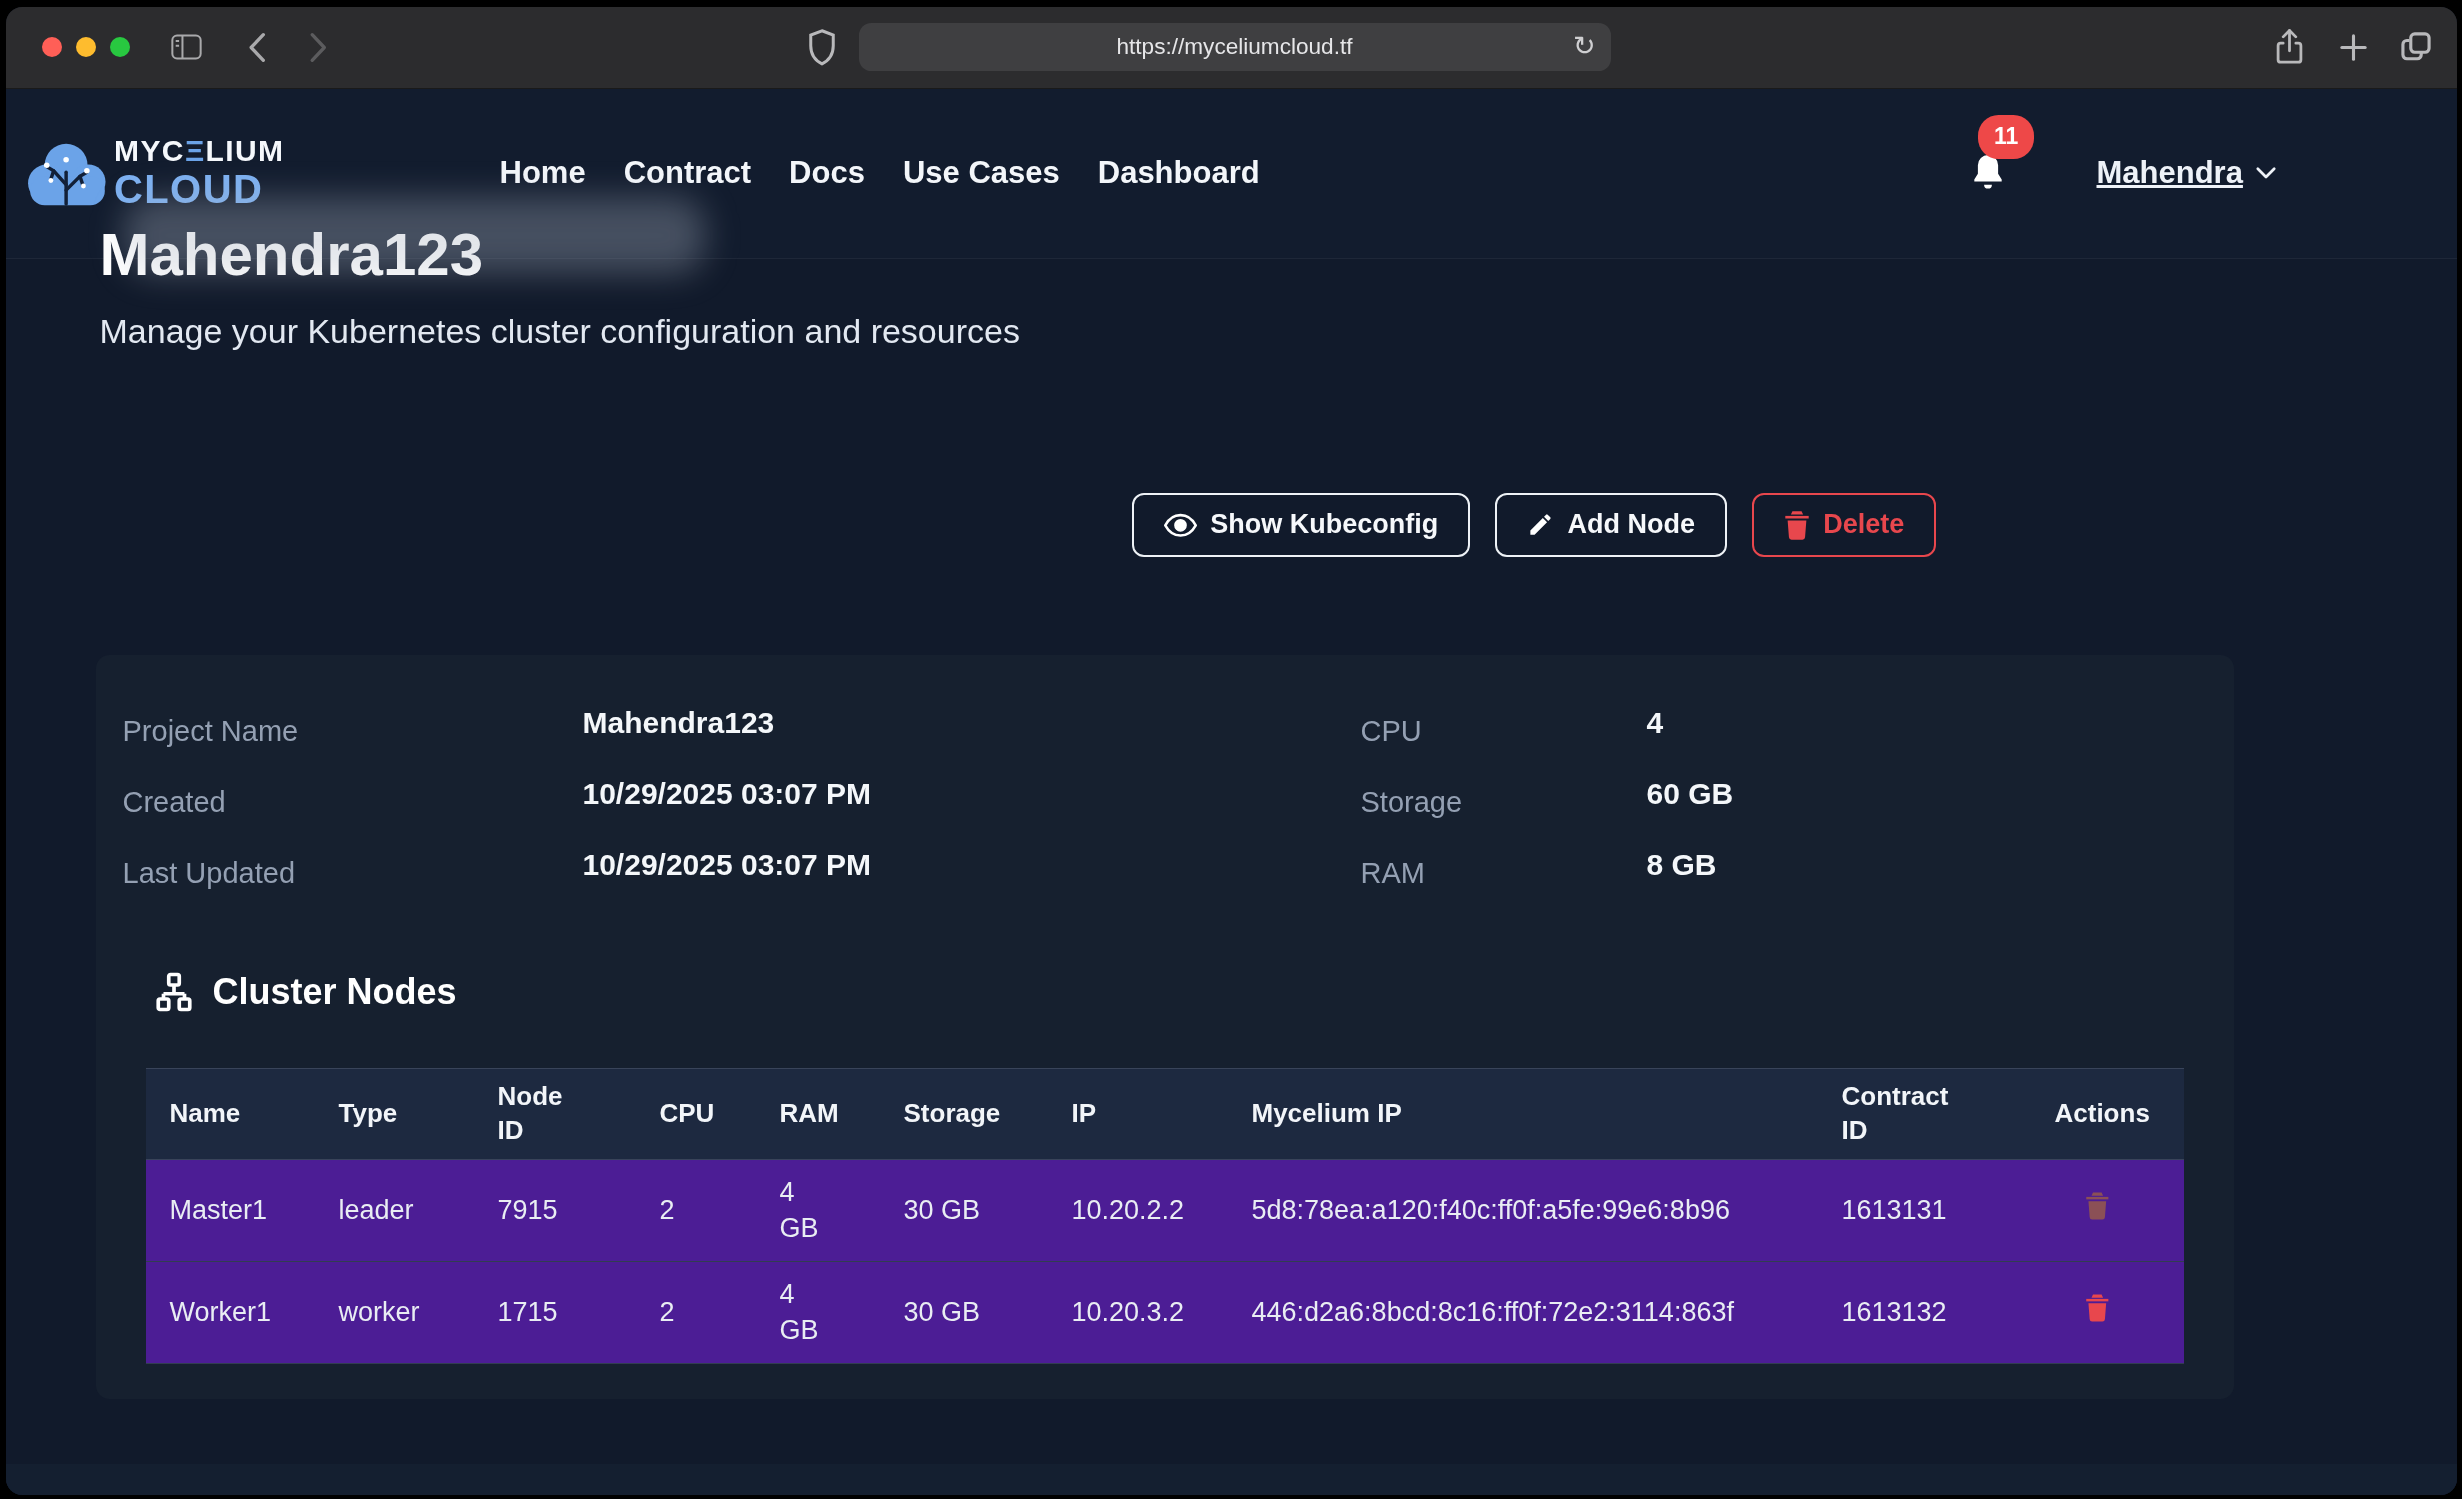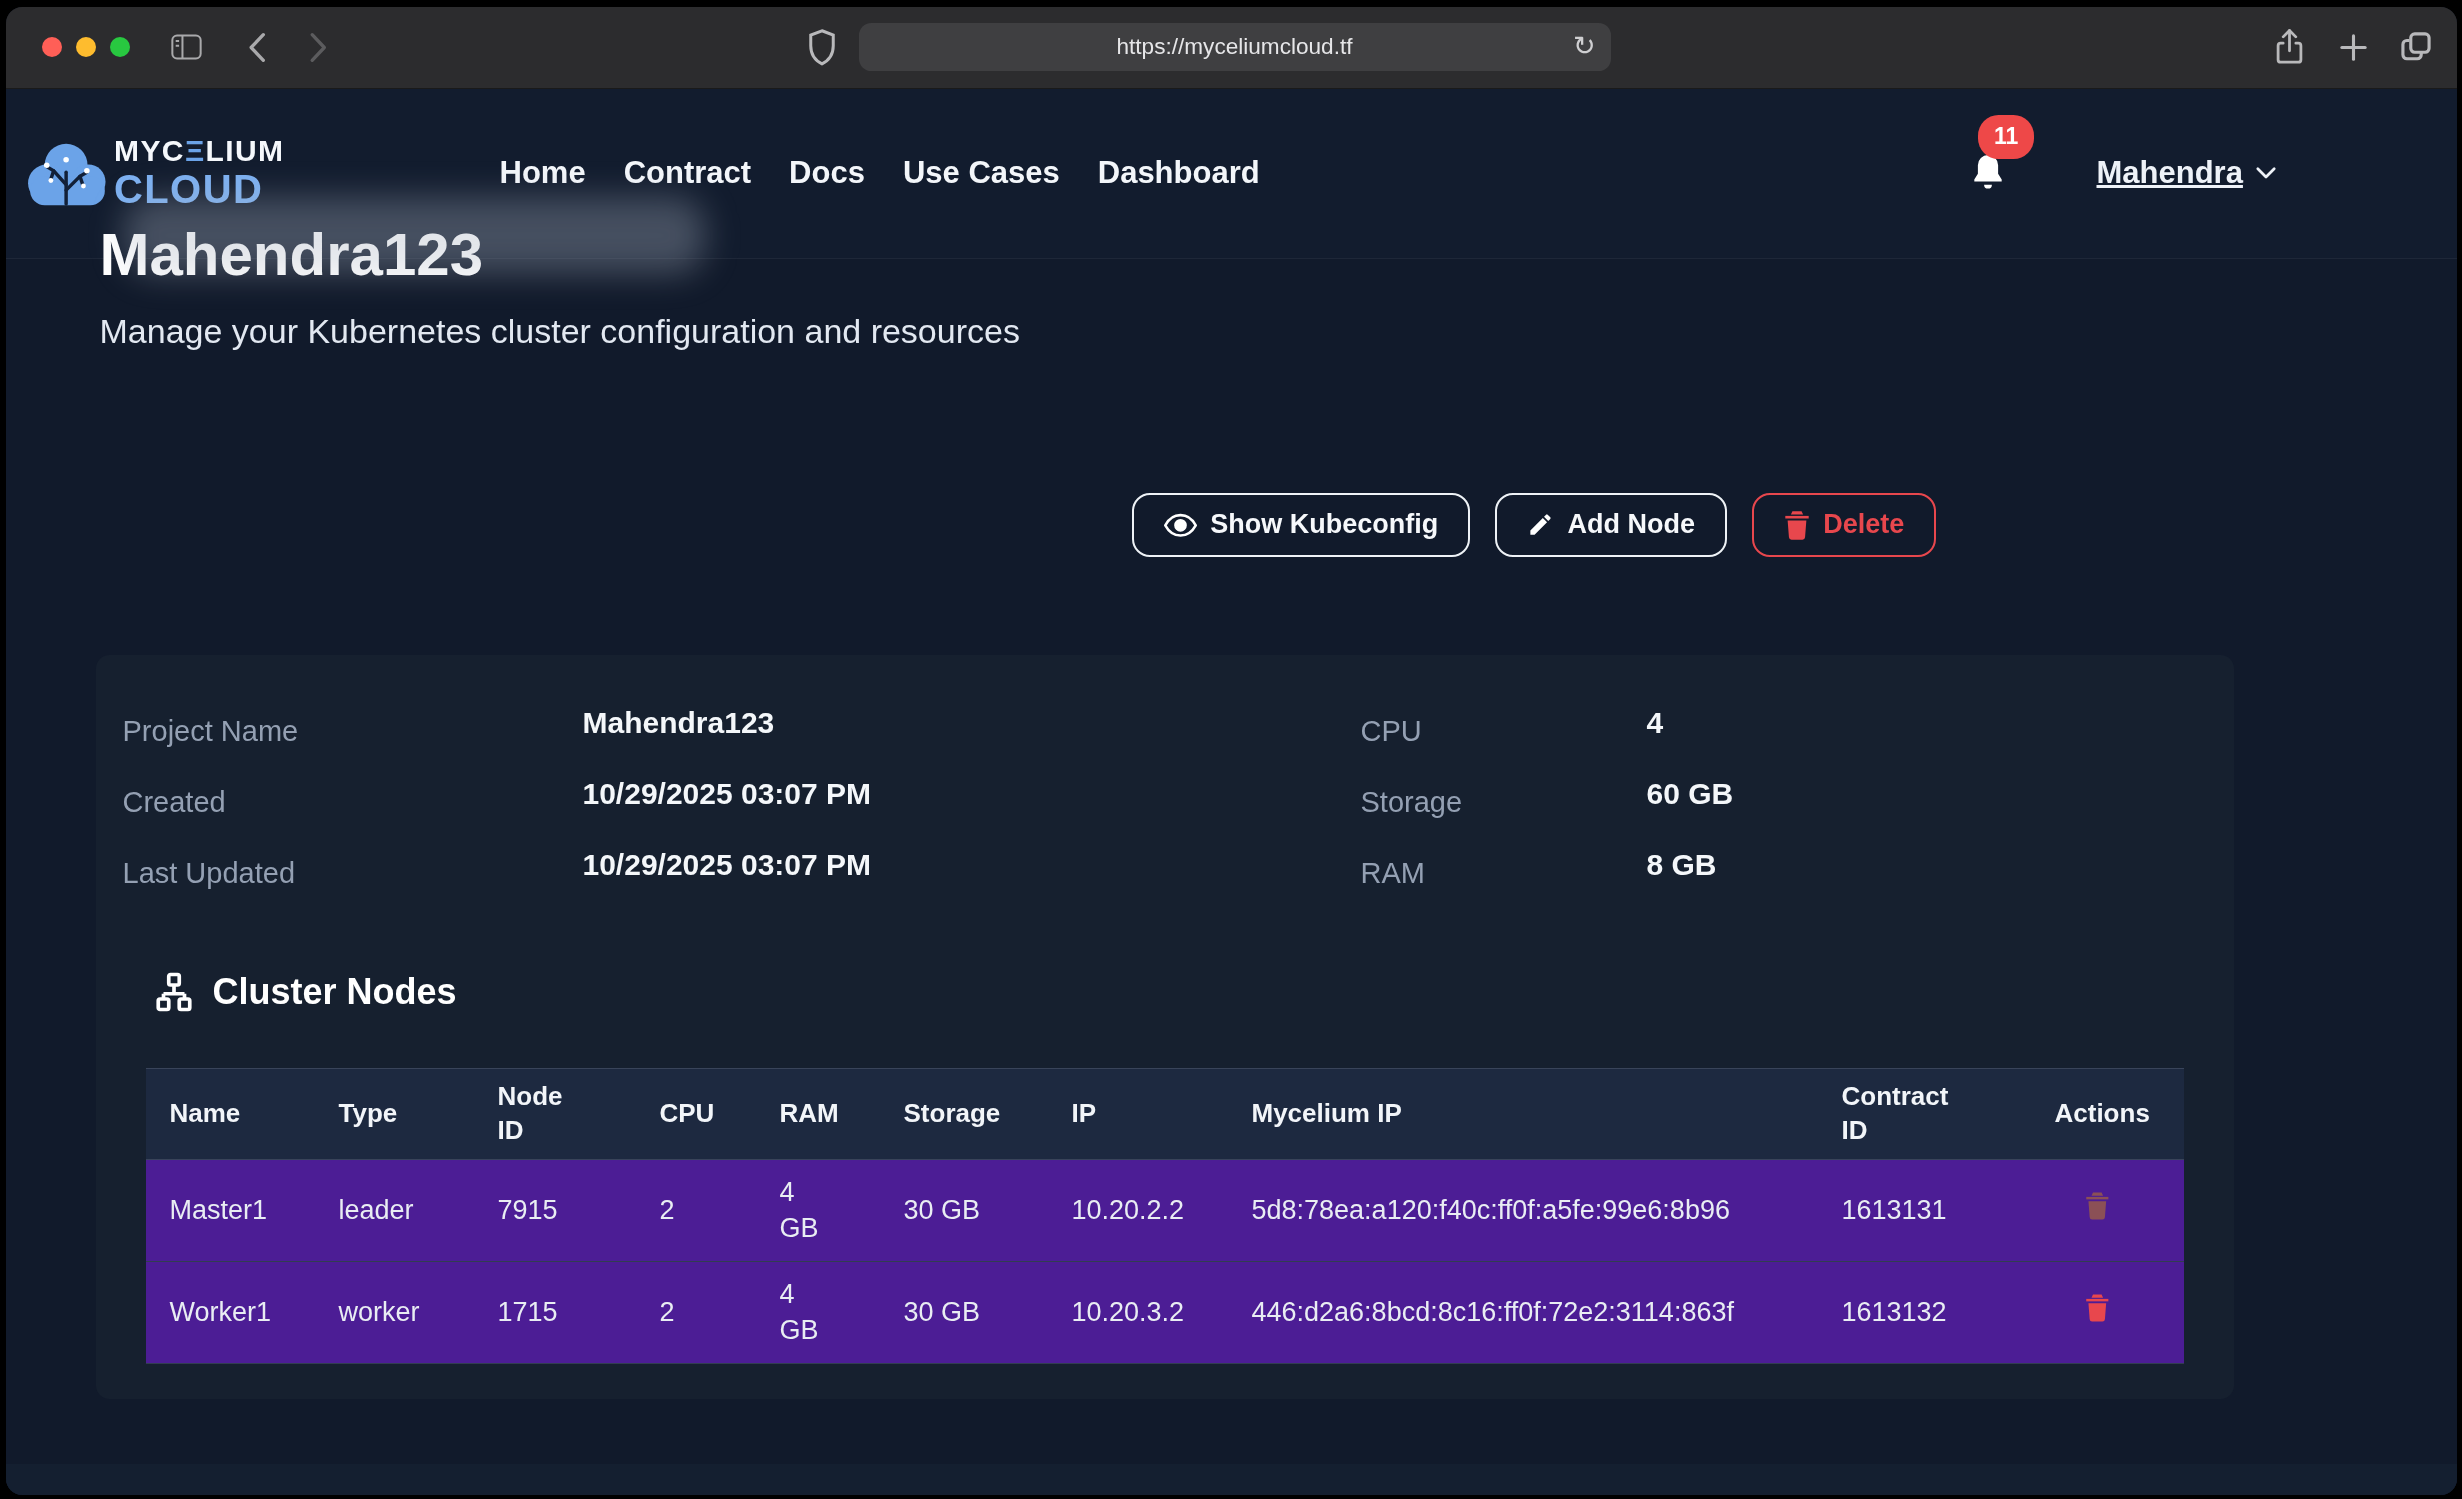--- a/index.html
+++ b/index.html
@@ -35,21 +35,21 @@
     background:#ee4848;color:#fff;font-size:23px;font-weight:700;display:flex;align-items:center;justify-content:center;}
   .user{position:absolute;left:2091px;top:0;height:169px;display:flex;align-items:center;gap:12.3px;color:#eef2f8;}
   .user-name{font-size:31px;font-weight:700;text-decoration:underline;}
   
   .content{position:relative;width:100%;height:1239px;background:#111a2b;}
   .page-title{position:absolute;left:94px;top:213px;font-size:60px;font-weight:700;color:#ffffff;z-index:3;}
   .blur-blob{position:absolute;left:118px;top:190px;width:581px;height:77px;border-radius:30px;
     background:rgba(170,178,192,0.34);filter:blur(16.4px);z-index:4;pointer-events:none;}
   .subtitle{position:absolute;left:94px;top:53px;font-size:34px;font-weight:400;color:#e2e8f1;}
   .btn-row{position:absolute;left:1126px;top:234px;display:flex;gap:24.6px;z-index:2;}
-  .btn{height:64px;border-radius:18px;border:2.1px solid #eef2f6;background:transparent;display:flex;
+  .btn{height:64px;border-radius:12px;border:2.1px solid #eef2f6;background:transparent;display:flex;
     align-items:center;gap:13.7px;padding:0 30px;color:#f6f8fb;font-size:27px;font-weight:700;cursor:pointer;white-space:nowrap;}
   .btn svg{color:#ffffff;}
   .btn.danger{border-color:#e8474d;color:#e8474d;}
   .btn.danger svg{color:#e8474d;}
   
   .panel{position:absolute;left:90px;top:396px;width:2138px;height:744px;background:#16202f;border-radius:13.7px;}
   .details-left{position:absolute;left:27px;top:33px;}
   .details-right{position:absolute;left:1265px;top:33px;}
   .drow{display:flex;align-items:center;height:71px;}
   .dlabel{width:379px;text-align:left;font-size:29px;color:#94a0b3;margin-top:16px;}

